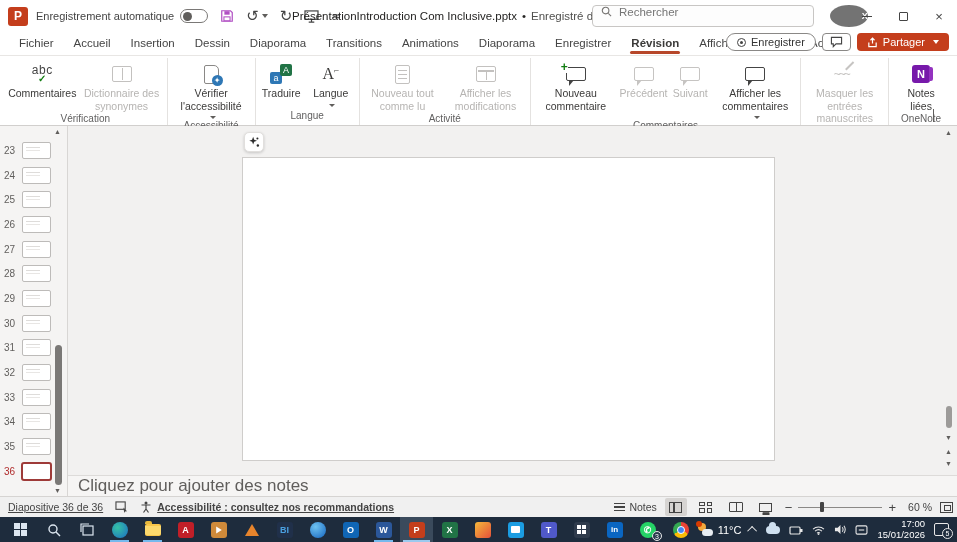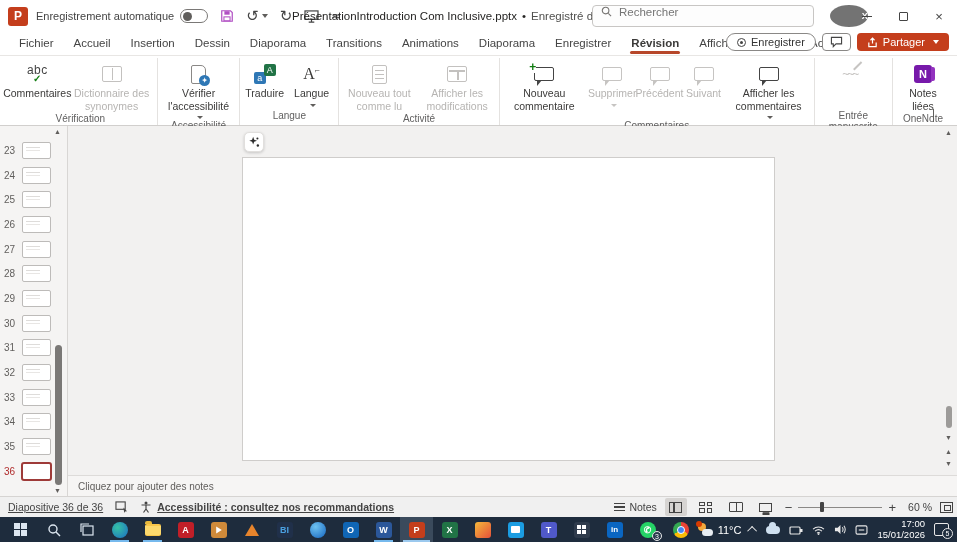--- a/index.html
+++ b/index.html
@@ -94,21 +94,21 @@
   .thumbrow.sel .tnum { color: #b02b2b; }
   .thumbrow.sel .tbox { width: 31px; height: 19px; border: 2px solid #9e3a38; border-radius: 3px; margin-left: 1px; }
   .thumbrow.sel .tbox::after { display: none; }
   .tscroll-up { position: absolute; top: 2px; right: 6px; font-size: 7px; color: #605e5c; cursor: pointer; }
   .tscrollbar { position: absolute; right: 5px; top: 219px; width: 7px; height: 140px; background: #7a7876; border-radius: 4px; cursor: pointer; }
   .tscroll-down { position: absolute; bottom: 2px; right: 6px; font-size: 7px; color: #605e5c; cursor: pointer; }
 
   .canvas { flex: 1; position: relative; }
   .designer-btn { position: absolute; left: 176px; top: 6px; width: 20px; height: 20px; background: #fff; border: 1px solid #e1dfdd; border-radius: 5px; box-shadow: 0 1px 3px rgba(0,0,0,.18); display: flex; align-items: center; justify-content: center; cursor: pointer; }
   .slide { position: absolute; left: 174px; top: 31px; width: 533px; height: 304px; background: #fff; border: 1px solid #cfcdcb; cursor: text; }
-  .notesbar { position: absolute; left: 0; right: 0; bottom: 0; height: 21px; background: #f6f5f4; border-top: 1px solid #dddbd9; display: flex; align-items: center; padding-left: 10px; color: #605e5c; font-size: 10px; cursor: text; }
+  .notesbar { position: absolute; left: 0; right: 0; bottom: 0; height: 21px; background: #f6f5f4; border-top: 1px solid #dddbd9; display: flex; align-items: center; padding-left: 10px; color: #605e5c; font-size: 17px; cursor: text; }
   .vscroll { position: absolute; right: 2px; top: 0; bottom: 22px; width: 12px; }
   .vs-up { position: absolute; top: 3px; left: 2px; font-size: 7px; color: #605e5c; cursor: pointer; }
   .vs-thumb { position: absolute; top: 280px; left: 3px; width: 6px; height: 22px; background: #9d9b99; border-radius: 3px; cursor: pointer; }
   .vs-down { position: absolute; top: 308px; left: 2px; font-size: 7px; color: #605e5c; cursor: pointer; }
   .vs-prev { position: absolute; top: 322px; left: 2px; font-size: 7px; color: #605e5c; cursor: pointer; }
   .vs-next { position: absolute; top: 334px; left: 2px; font-size: 7px; color: #605e5c; cursor: pointer; }
 
   
   .statusbar { height: 21px; background: #f0f0f0; border-top: 1px solid #d6d4d2; display: flex; align-items: center; padding: 0 6px 0 8px; font-size: 10.5px; color: #444; position: relative; }
   .sb-left { display: flex; align-items: center; gap: 12px; }
@@ -349,29 +349,20 @@
             <span class="bubble">
               <span class="plus">+</span>
             </span>
           </span>
         <span class="rlabel">Nouveau commentaire</span>
       </div>
       <div class="rbtn dis">
         <span class="ricon">
             <span class="bubble gray"></span>
           </span>
-        <span class="rlabel">
-            <span>Supprimer</span>
-            <span class="dd"></span>
-          </span>
-      </div>
-      <div class="rbtn dis">
-        <span class="ricon">
-            <span class="bubble gray"></span>
-          </span>
         <span class="rlabel">Précédent</span>
       </div>
       <div class="rbtn dis">
         <span class="ricon">
             <span class="bubble gray"></span>
           </span>
         <span class="rlabel">Suivant</span>
       </div>
       <div class="rbtn">
         <span class="ricon">
@@ -387,20 +378,24 @@
   </div>
 
   <div class="rgroup">
     <div class="rbtns">
       <div class="rbtn dis">
         <span class="ricon">
             <span class="ic-ink">
               <span class="pen"></span>
               <span class="wave">~~~</span>
             </span>
+          </span>
+        <span class="rlabel">
+            <span>Masquer les entrées manuscrites</span>
+            <span class="dd"></span>
           </span>
       </div>
     </div>
     <div class="rgname">Entrée manuscrite</div>
   </div>
 
   <div class="rgroup">
     <div class="rbtns">
       <div class="rbtn">
         <span class="ricon">

